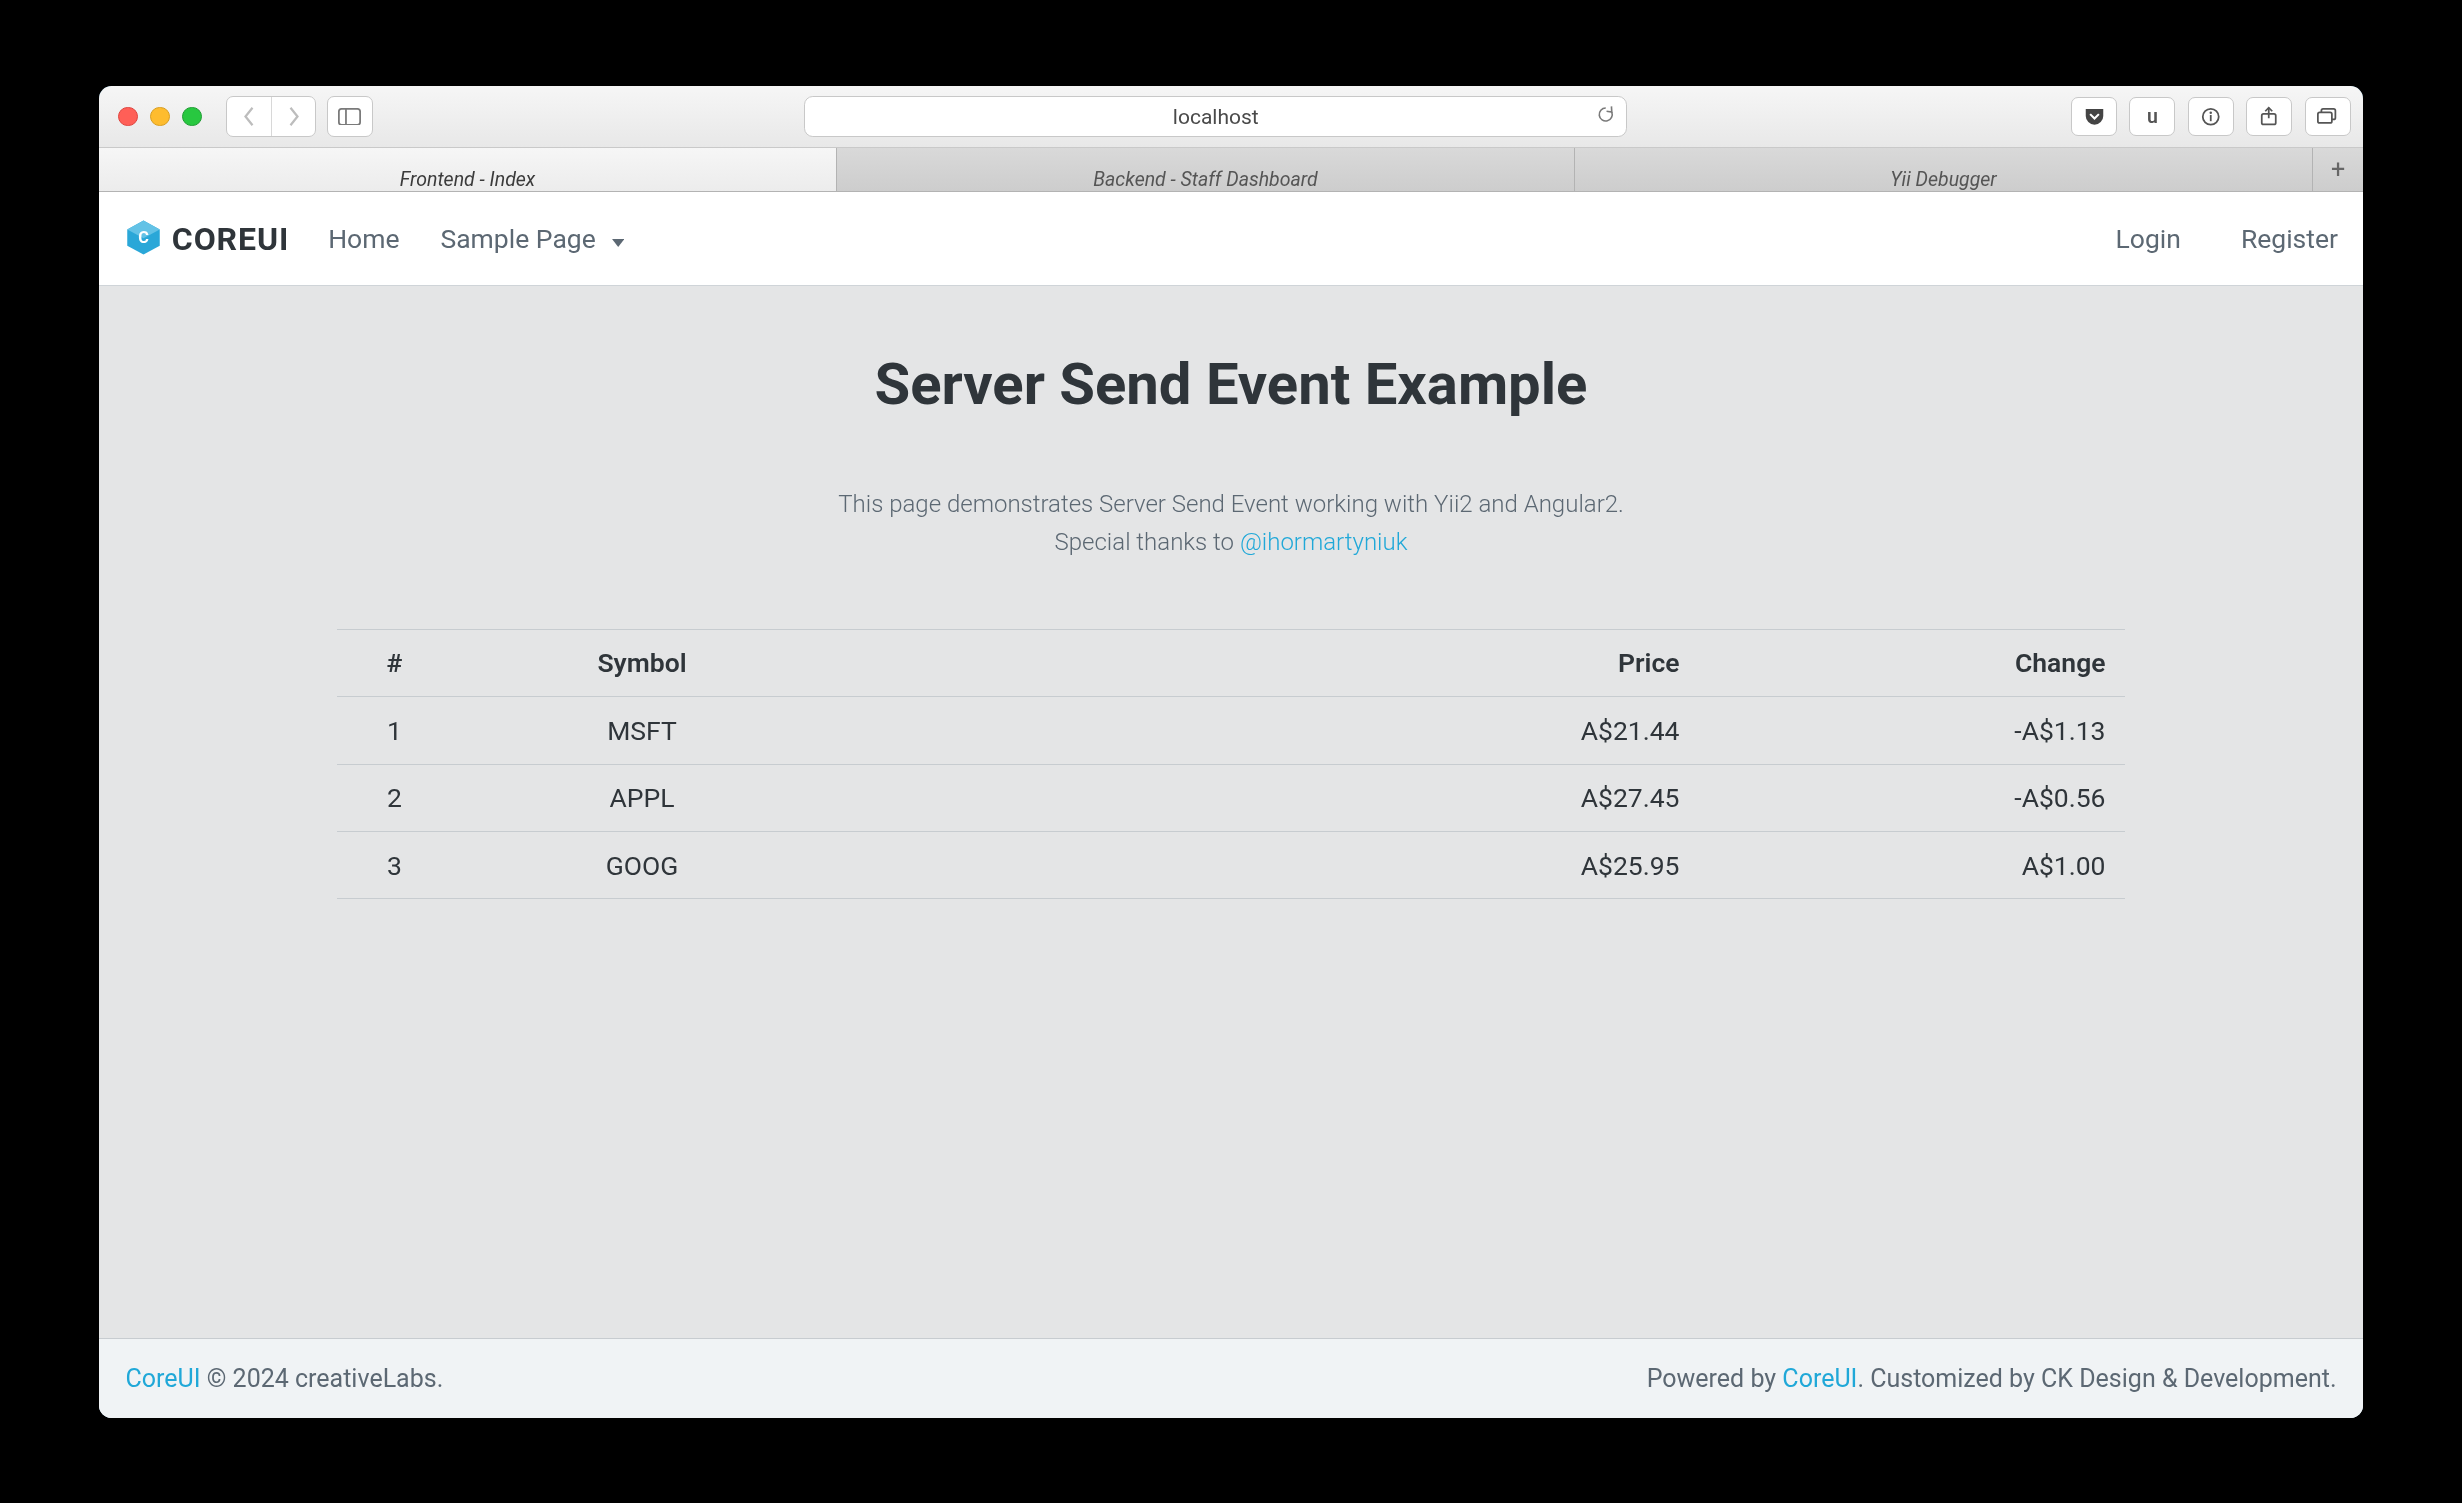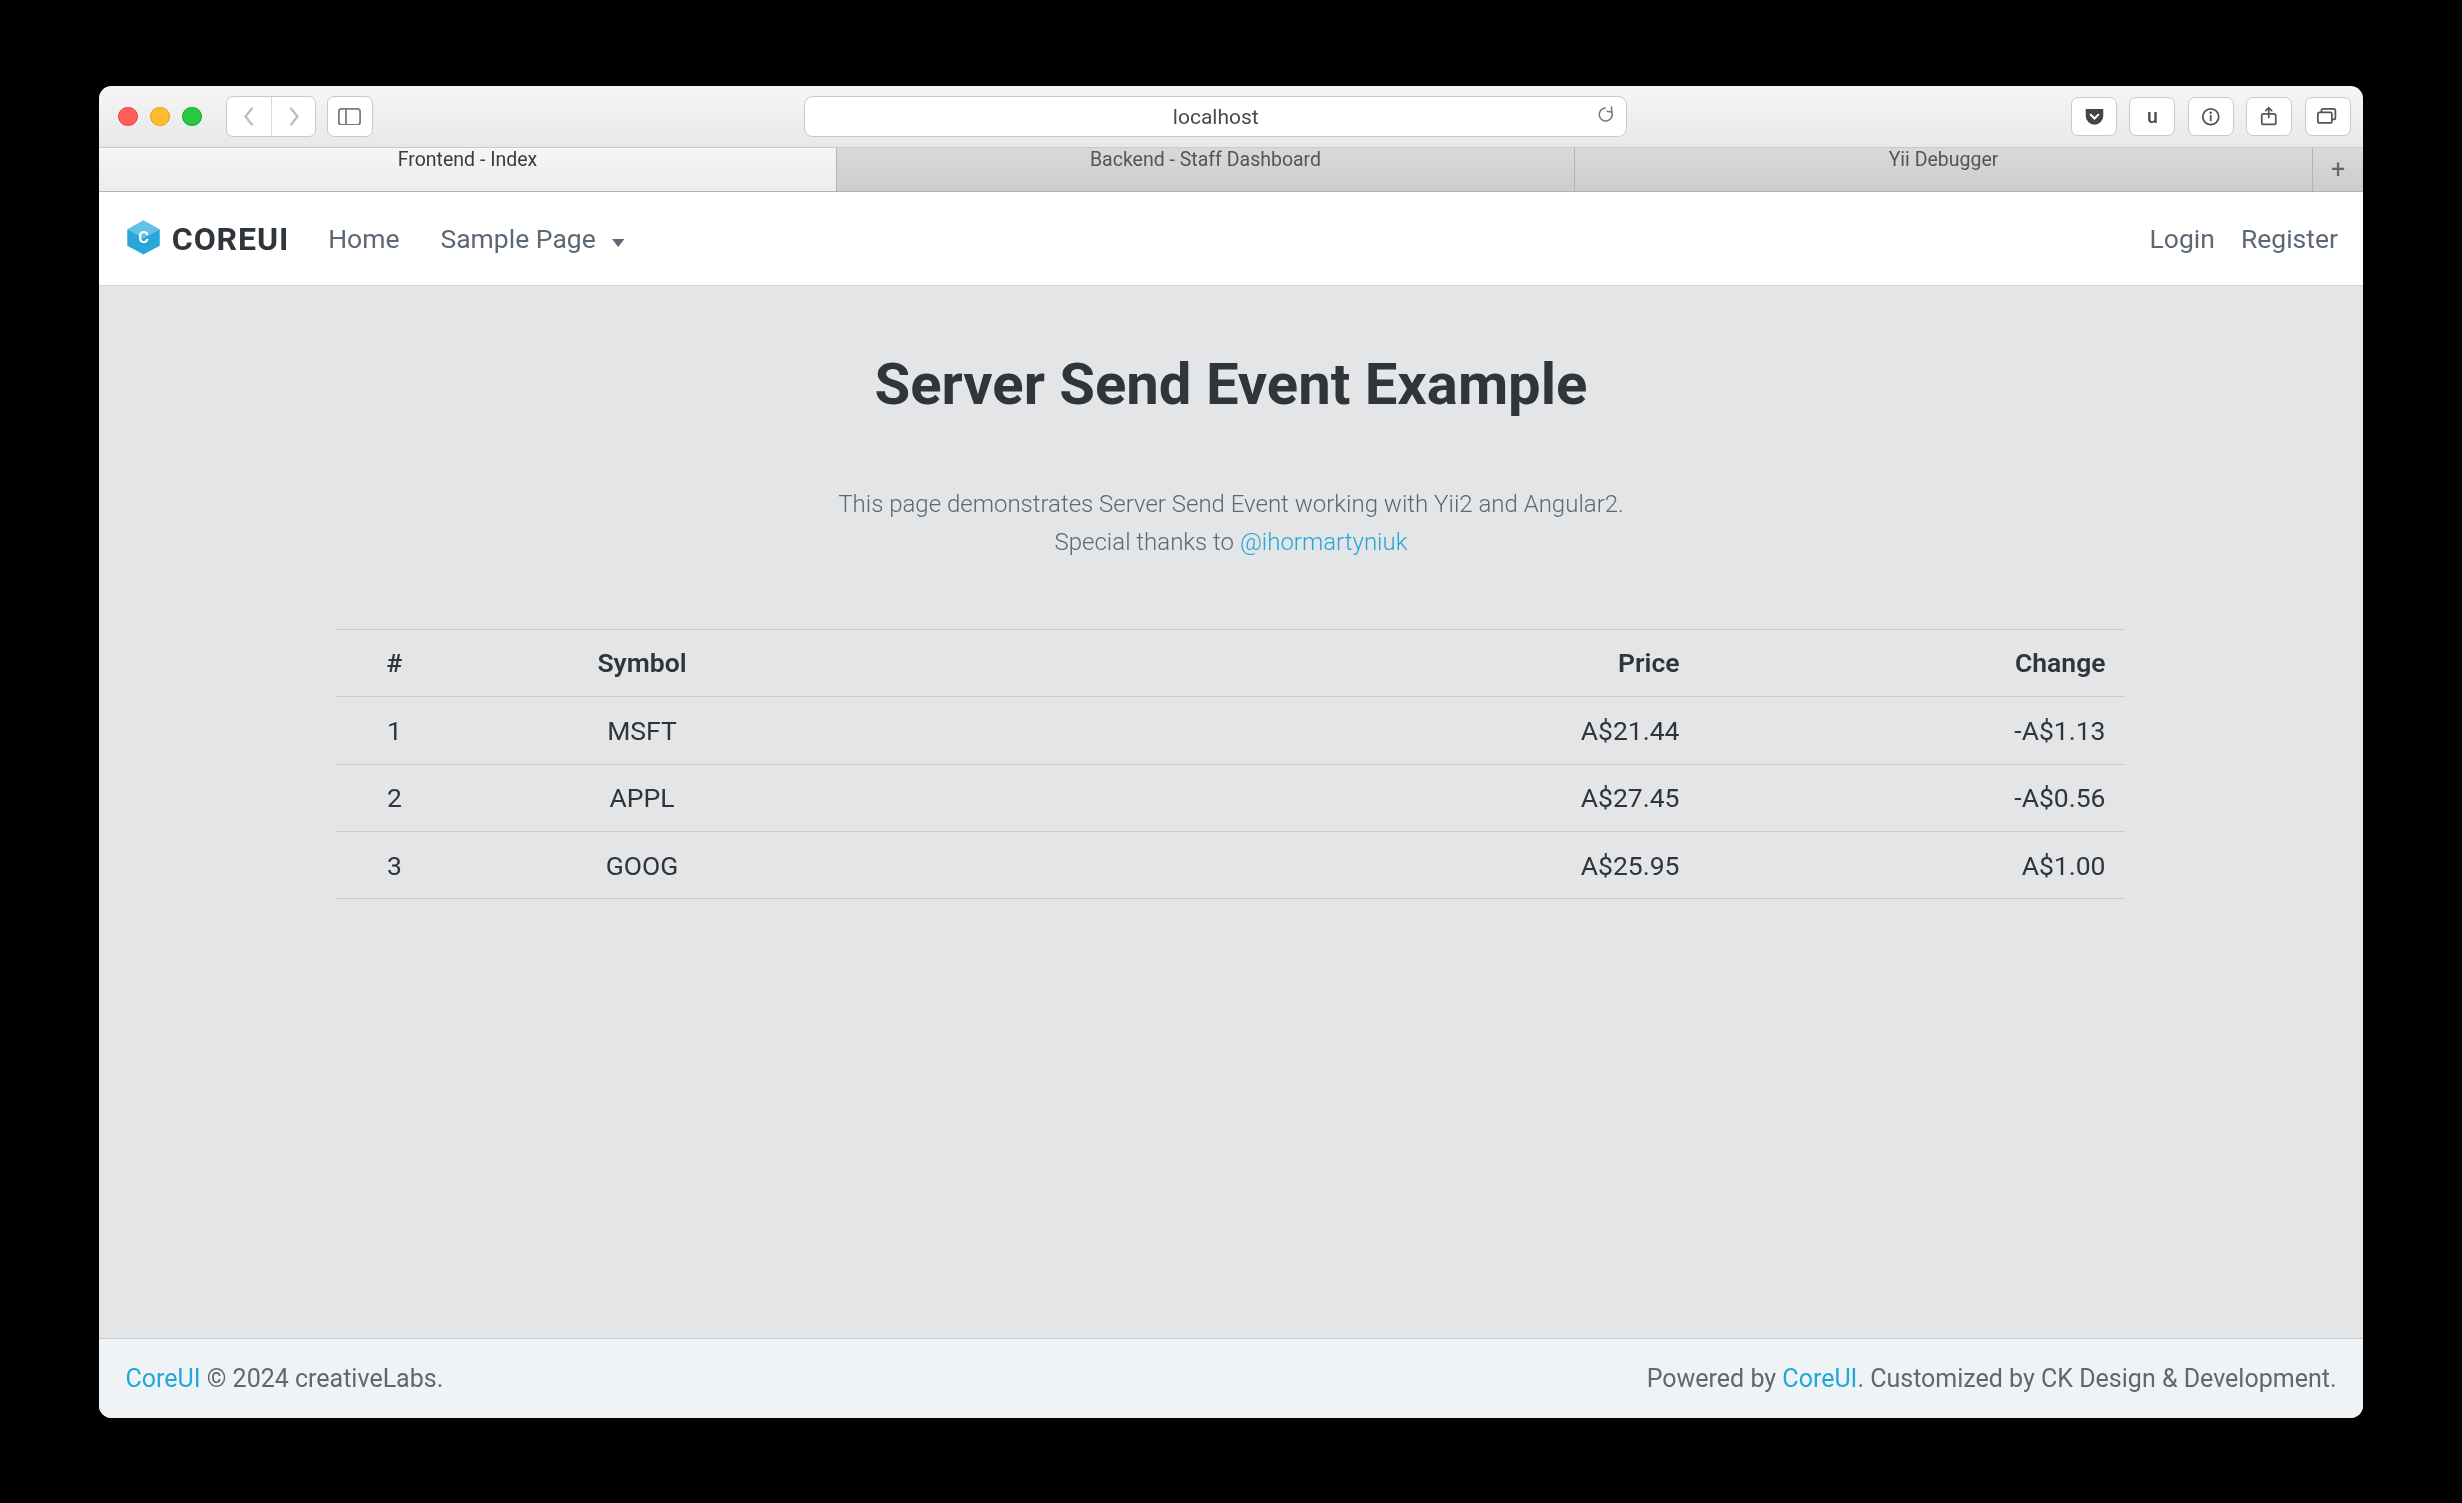--- a/index.html
+++ b/index.html
@@ -68,22 +68,22 @@
   
   .tabstrip {
     height: 44px;
     background: linear-gradient(#d9d9d9, #cdcdcd);
     border-bottom: 0.9px solid #b3b3b3;
     display: flex;
   }
   .btab {
     flex: 1 1 0;
     border-right: 0.9px solid #b3b3b3;
-    display: flex; align-items: flex-start; justify-content: center;
-    font-size: 19.5px; color: #555;
+    display: flex; align-items: flex-end; justify-content: center;
+    font-size: 19.5px; color: #555; font-style: italic;
   }
   .btab.active {
     background: linear-gradient(#f6f6f6, #ececec);
     color: #3b3b3b;
   }
   .newtab {
     width: 50px; display: flex; align-items: center; justify-content: center;
     color: #666; font-size: 25px;
   }
   
@@ -99,21 +99,21 @@
     border-bottom: 1.8px solid #cfd4d8;
     display: flex; align-items: center;
     padding: 0 25px;
   }
   .logo { display: flex; align-items: center; gap: 8.8px; margin-right: 39px; }
   .logo-text { font-size: 32px; font-weight: 700; letter-spacing: 0.9px; color: #2f353a; }
   .navlink {
     font-size: 26.5px; color: #5c6873; margin-right: 41px;
     display: flex; align-items: center; gap: 8.8px;
   }
-  .navbar .right { margin-left: auto; display: flex; gap: 26px; justify-content: space-between; }
+  .navbar .right { margin-left: auto; display: flex; gap: 60px; justify-content: space-between; }
   .navbar .right .navlink { margin: 0; }
   .caret-down { margin-left: 7px; }
   
   .main {
     flex: 1 1 auto;
     padding: 64px 106px 35px;
     display: flex; flex-direction: column; align-items: center;
   }
   .heading {
     font-size: 58px; font-weight: 700; color: #2f353a; text-align: center;

